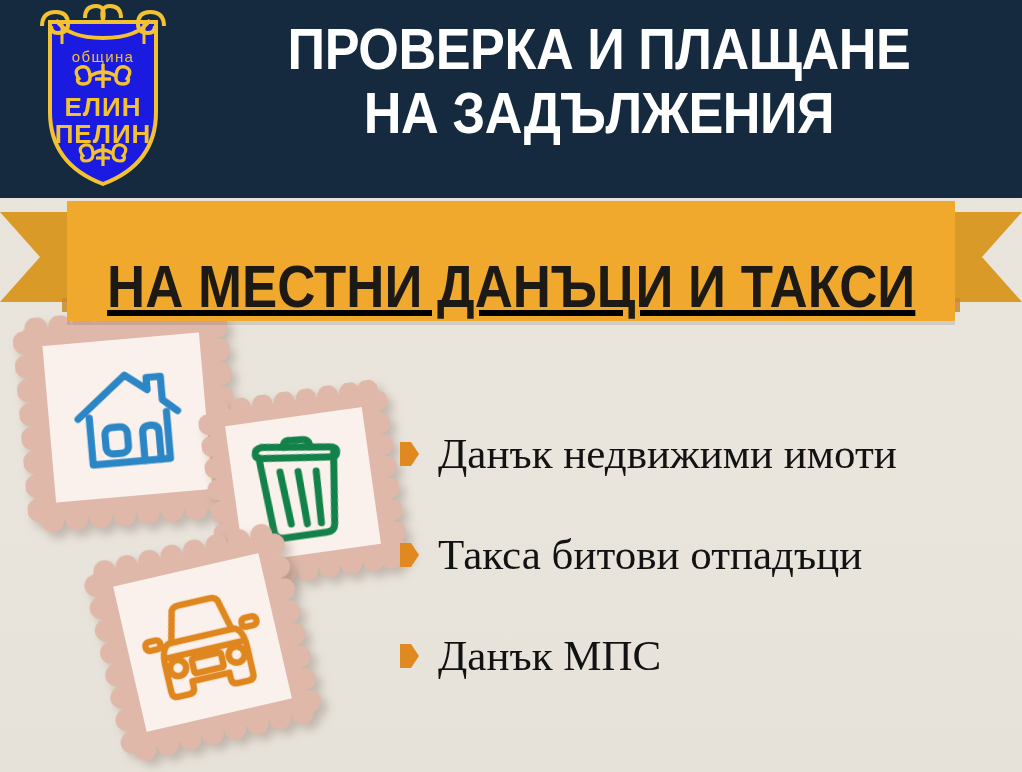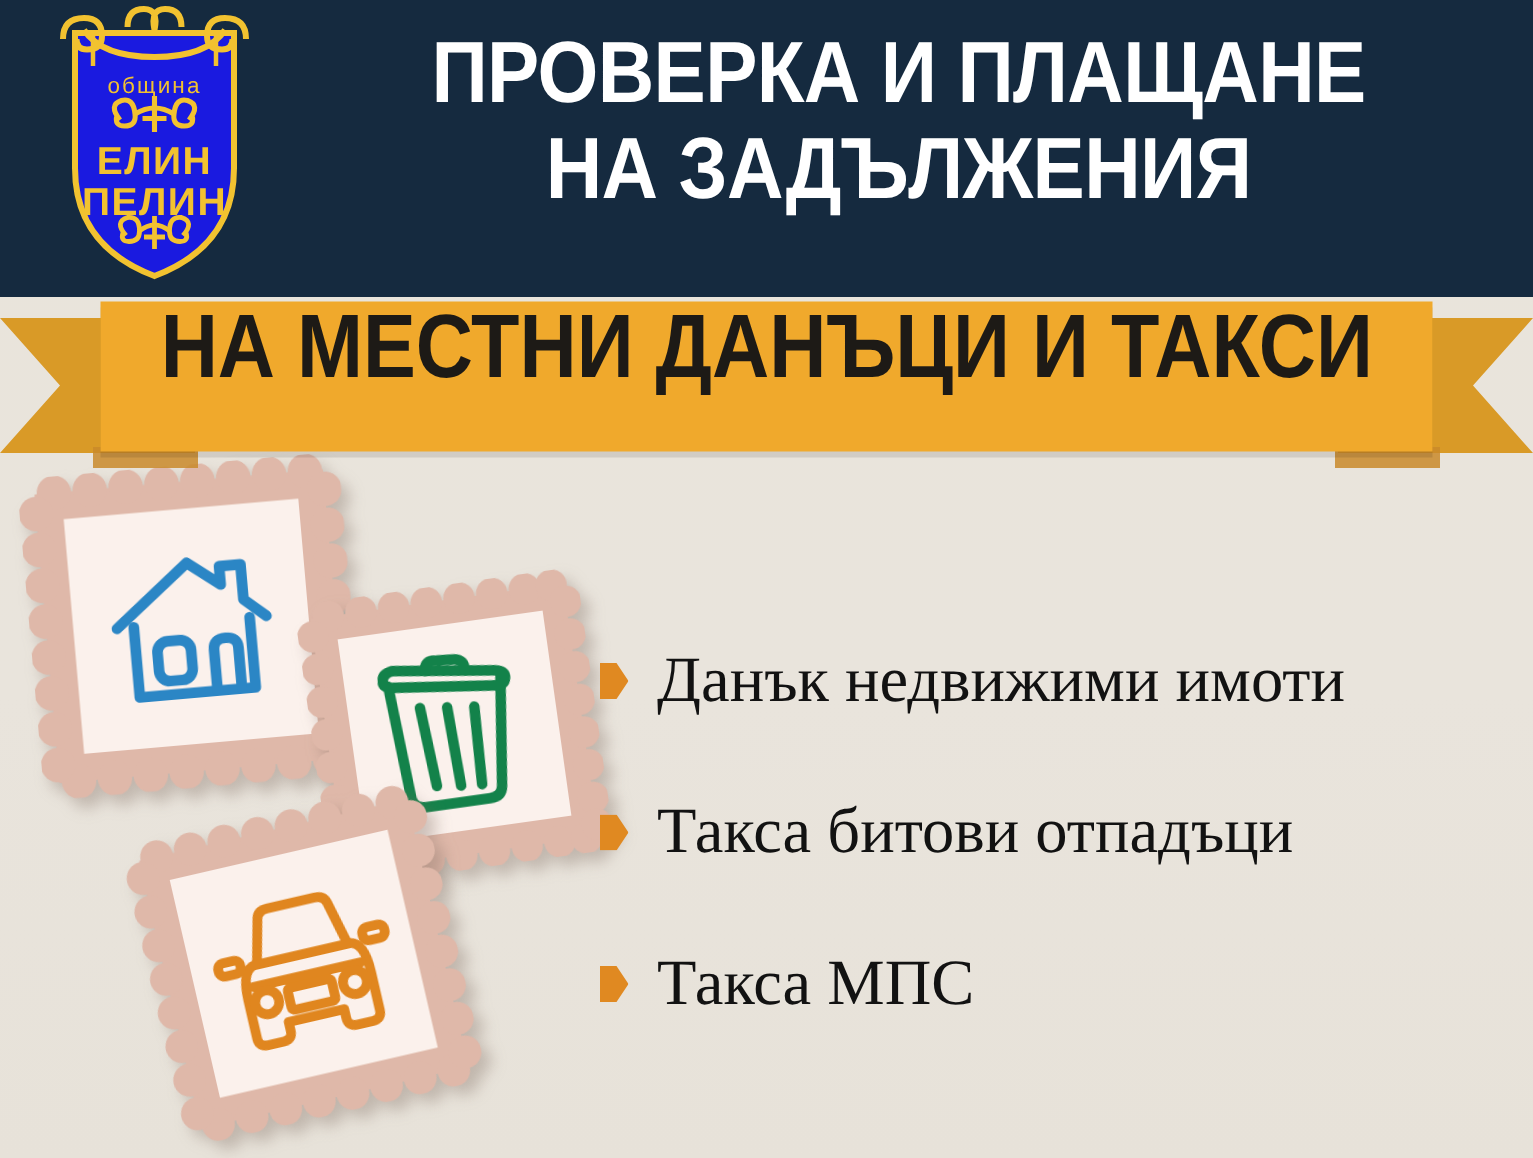--- a/index.html
+++ b/index.html
@@ -36,24 +36,25 @@
 
   
   .ribbon{position:absolute;left:0;top:198px;width:1022px;height:110px;z-index:6;}
   .ribbon-tail{position:absolute;top:14px;width:130px;height:90px;background:#d99a27;}
   .tail-left{left:0;clip-path:polygon(0 0,130px 0,130px 90px,0 90px,40px 45px);}
   .tail-right{right:0;clip-path:polygon(0 0,130px 0,90px 45px,130px 90px,0 90px);}
   .tail-shadow-l{position:absolute;left:62px;top:100px;width:70px;height:14px;background:#c9892a;
     clip-path:polygon(0 0,70px 0,70px 14px,0 14px);opacity:.85;}
   .tail-shadow-r{position:absolute;right:62px;top:100px;width:70px;height:14px;background:#c9892a;opacity:.85;}
   .ribbon-band{
-    position:absolute;left:67px;top:3px;width:888px;height:100px;
+    position:absolute;left:67px;top:3px;width:888px;height:120px;
     background:#f0a92c;
-    display:flex;align-items:flex-start;justify-content:center;
+    display:flex;align-items:flex-end;justify-content:center;
     box-shadow:0 4px 0 rgba(0,0,0,0.10);
+    text-decoration:underline;
   }
   .ribbon-text{
     color:#1d1a16;font-family:"Liberation Sans",sans-serif;
     font-weight:bold;font-size:60px;letter-spacing:0px;line-height:60px;
     transform:scaleX(0.88);transform-origin:center;
     white-space:nowrap;padding-bottom:4px;
   }
 
   
   .stamp{
@@ -310,17 +311,17 @@
     <div class="bullet-row">
       <span class="bullet-mark"></span>
       <span class="bullet-text">Данък недвижими имоти</span>
     </div>
     <div class="bullet-row">
       <span class="bullet-mark"></span>
       <span class="bullet-text">Такса битови отпадъци</span>
     </div>
     <div class="bullet-row">
       <span class="bullet-mark"></span>
-      <span class="bullet-text">Такса МПС</span>
+      <span class="bullet-text">Данък МПС</span>
     </div>
   </div>
 
 </div>
 
 </body></html>

